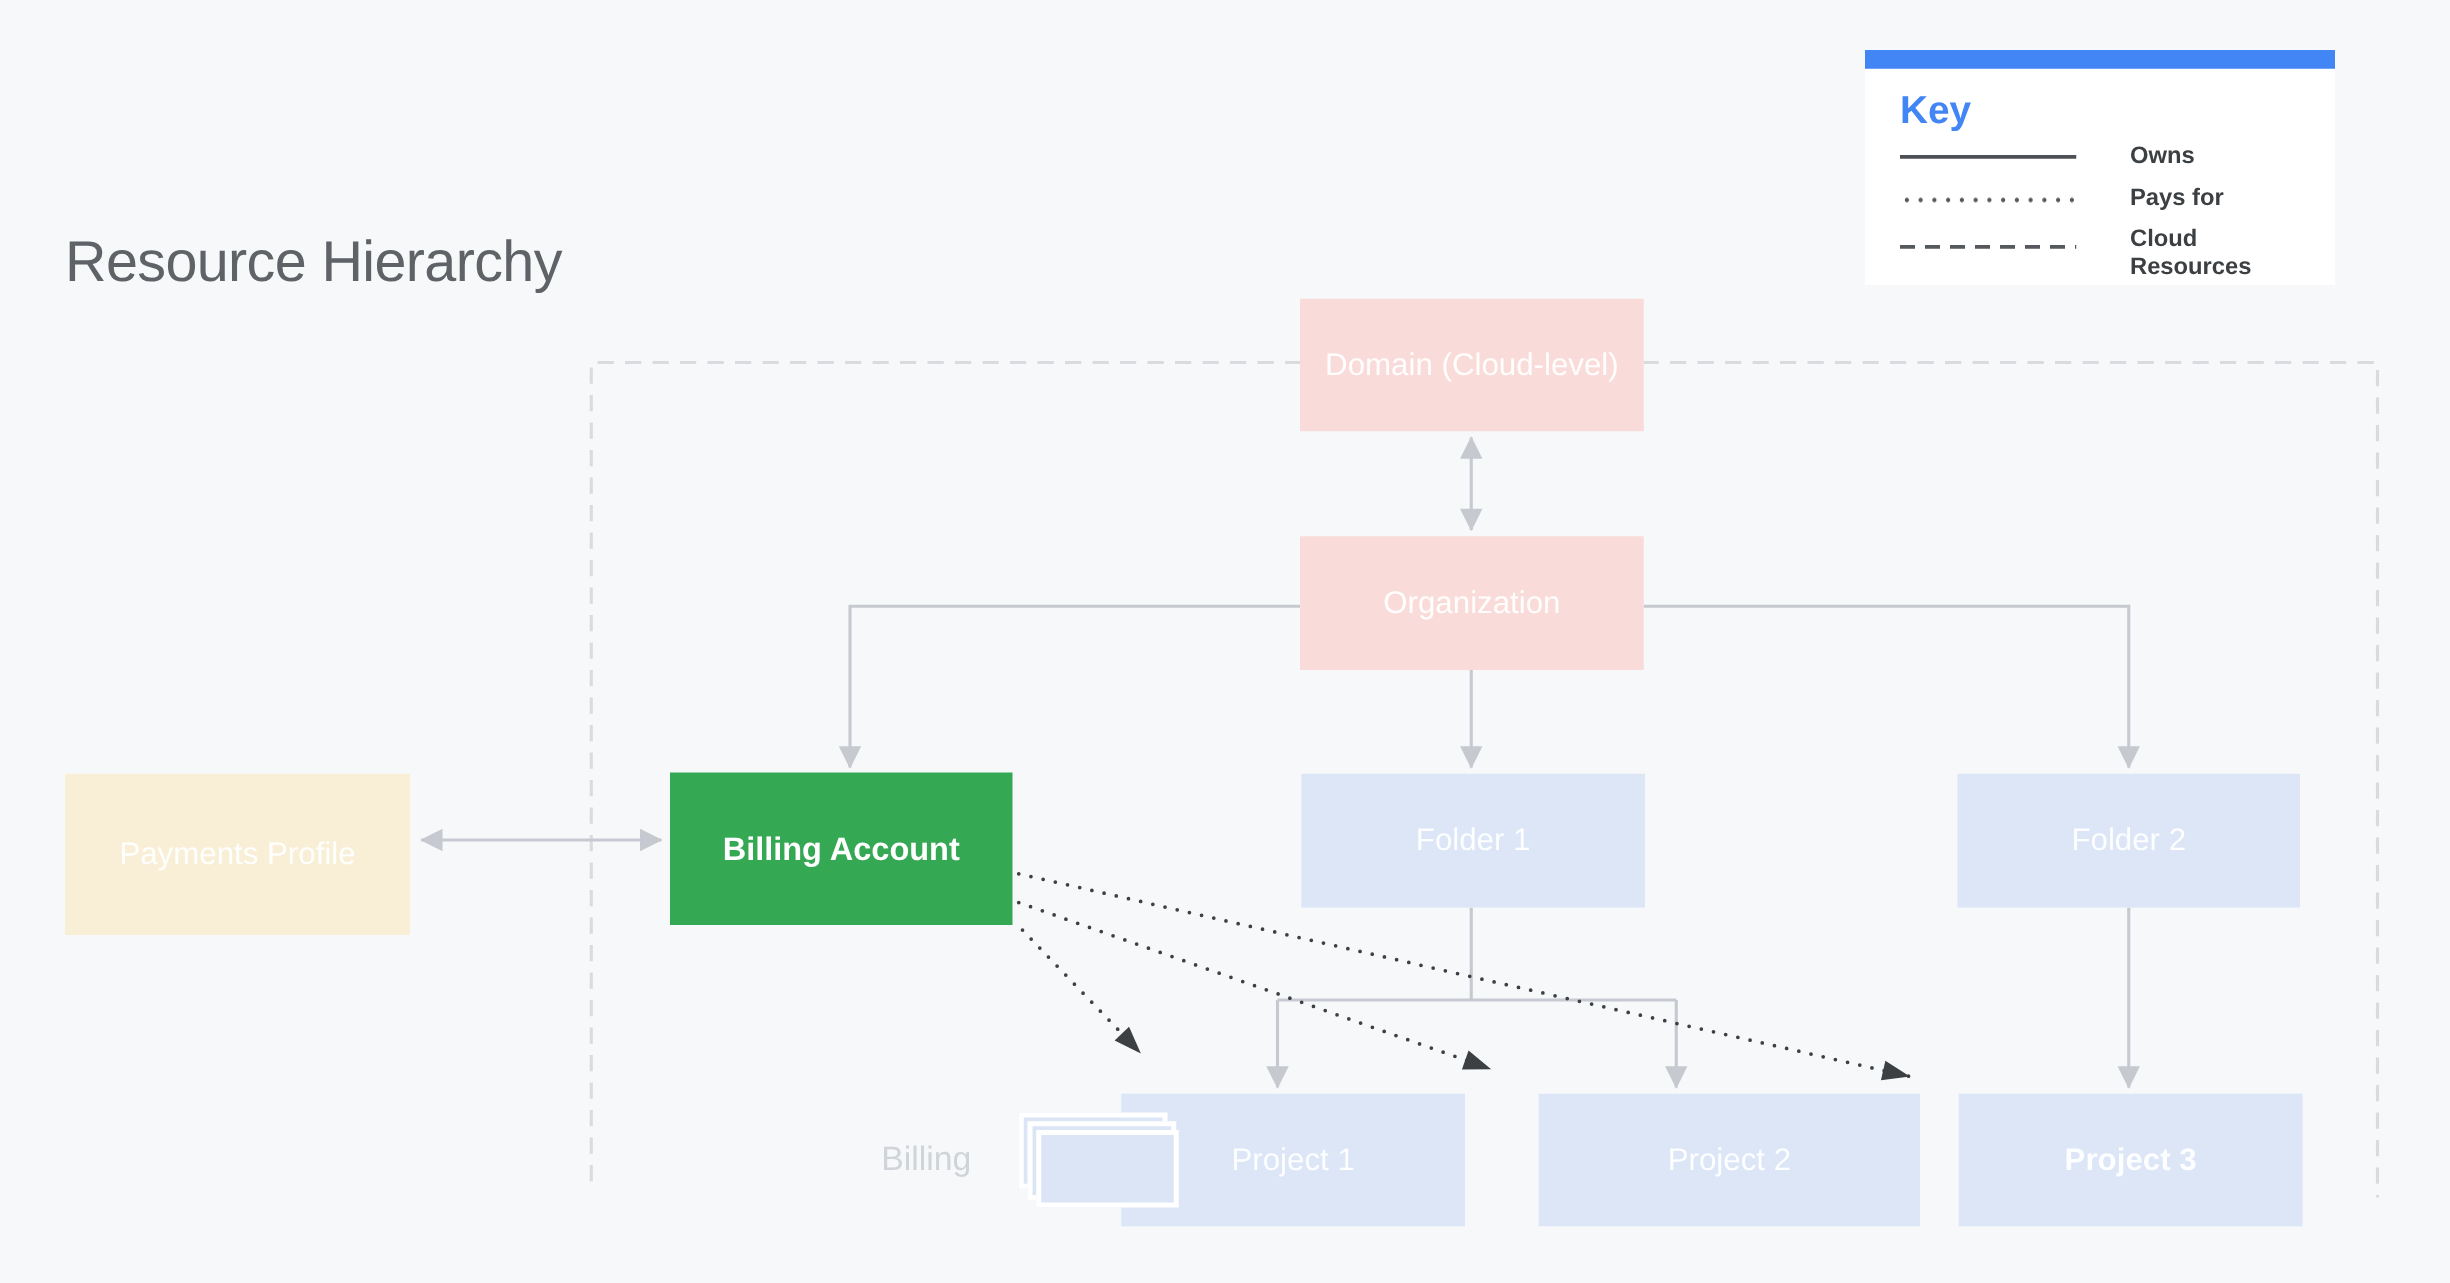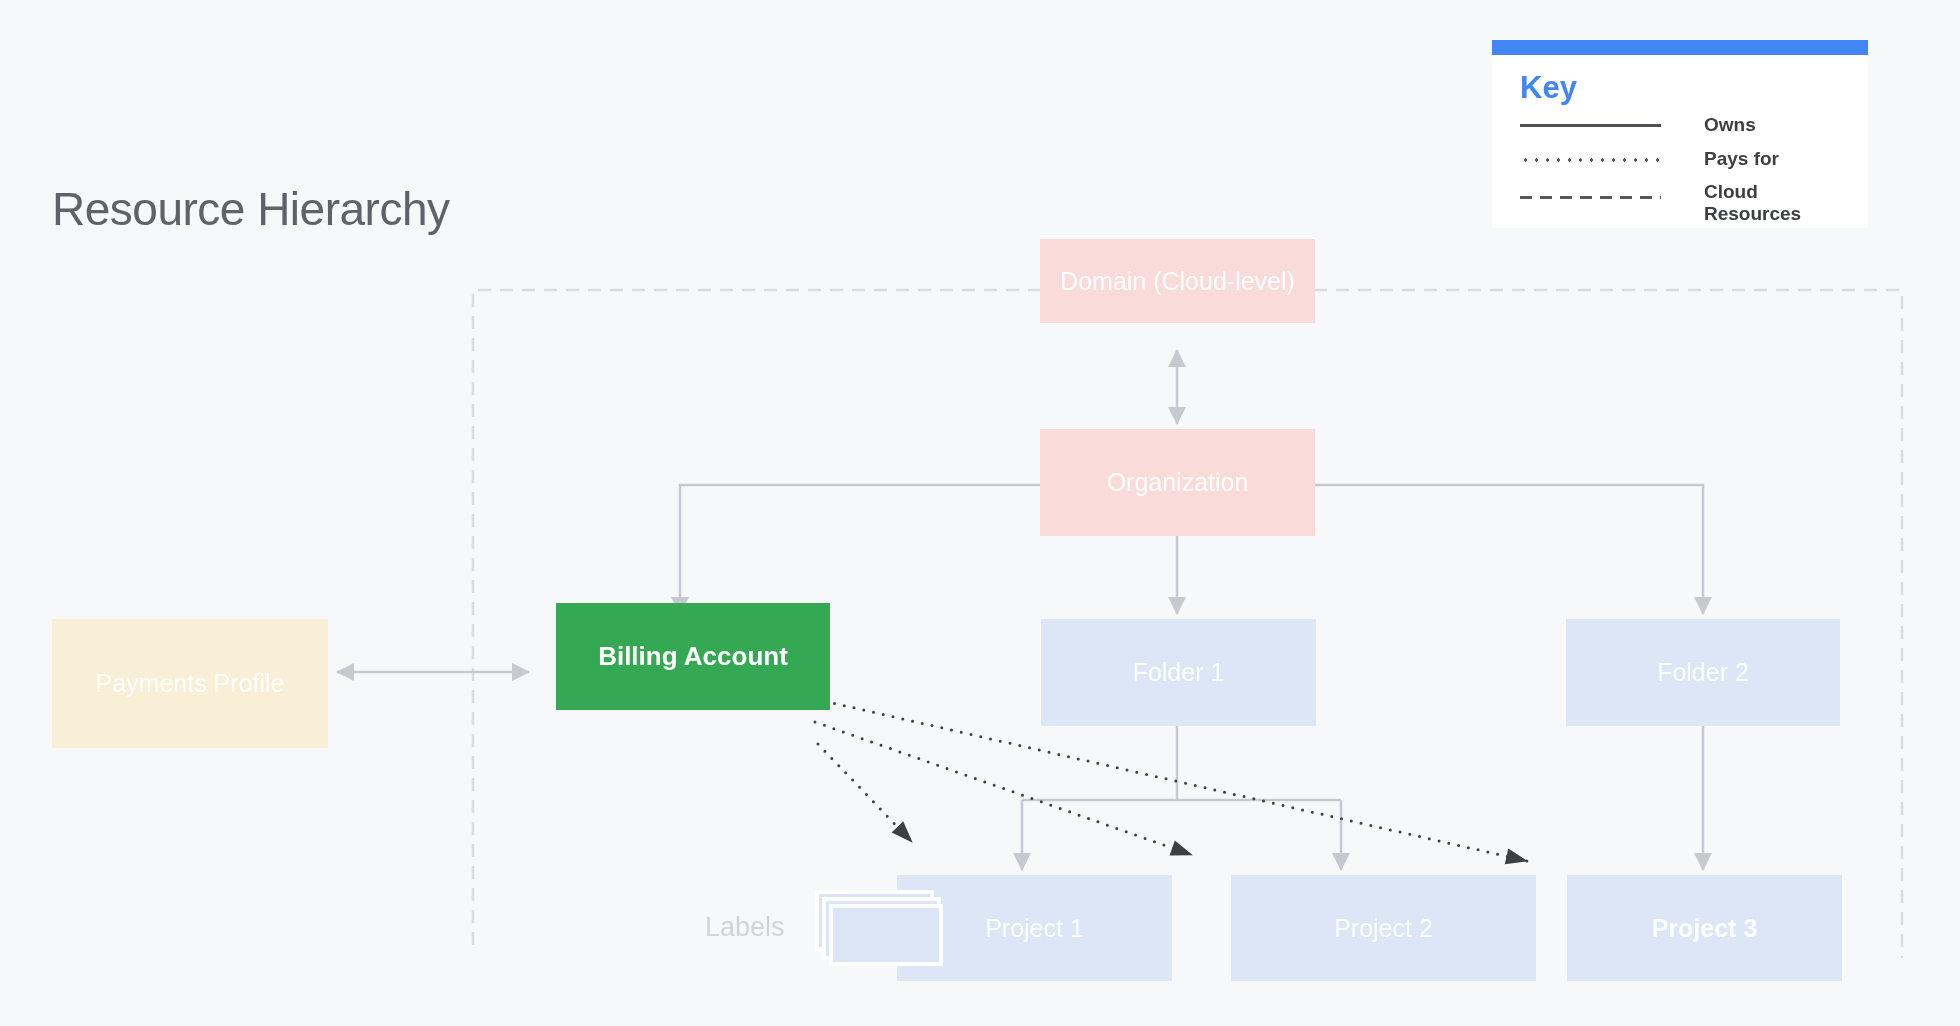--- a/index.html
+++ b/index.html
@@ -17,24 +17,24 @@
   #connectors{position:absolute;left:0;top:0;z-index:1;}
   
   .node{
     position:absolute;z-index:2;display:flex;align-items:center;justify-content:center;
     text-align:center;font-size:25px;font-weight:400;color:rgba(255,255,255,0.95);
   }
   .node.pink{background:#f9dcda;}
   .node.cream{background:#f8efd6;}
   .node.green{background:#34a853;font-weight:700;font-size:26px;color:#ffffff;}
   .node.blue{background:#dce6f7;color:rgba(255,255,255,0.93);text-align:center;}
-  #n-domain      {left:1040px;top:239px;width:275px;height:84px;}
+  #n-domain      {left:1040px;top:239px;width:275px;height:106px;}
   #n-organization{left:1040px;top:429px;width:275px;height:107px;align-items:center;}
   #n-payments    {left:52px;  top:619px;width:276px;height:129px;}
-  #n-billing     {left:536px; top:603px;width:274px;height:107px;margin-left:20px;}
+  #n-billing     {left:536px; top:618px;width:274px;height:122px;}
   #n-folder1     {left:1041px;top:619px;width:275px;height:107px;}
   #n-folder2     {left:1566px;top:619px;width:274px;height:107px;}
   #n-project1    {left:897px; top:875px;width:275px;height:106px;}
   #n-project2    {left:1231px;top:875px;width:305px;height:106px;}
   #n-project3    {left:1567px;top:875px;width:275px;height:106px;font-weight:bold;}
   
   .labels-caption{
     position:absolute;left:705px;top:912px;z-index:2;
     font-size:27px;color:#d0d4d9;font-weight:400;
   }
@@ -132,21 +132,21 @@
   <div class="node blue" id="n-project1">
       <span>Project 1</span>
     </div>
   <div class="node blue" id="n-project2">
       <span>Project 2</span>
     </div>
   <div class="node blue" id="n-project3">
       <span>Project 3</span>
     </div>
 
-  <div class="labels-caption">Labels</div>
+  <div class="labels-caption">Billing</div>
   <div class="label-card" id="lc-back"></div>
   <div class="label-card" id="lc-mid"></div>
   <div class="label-card" id="lc-front"></div>
 
   <div class="key-card">
     <div class="key-topbar"></div>
     <div class="key-title">Key</div>
     <div class="key-sample solid" id="ks-0"></div>
     <div class="key-sample dotted" id="ks-1"></div>
     <div class="key-sample dashed" id="ks-2"></div>

